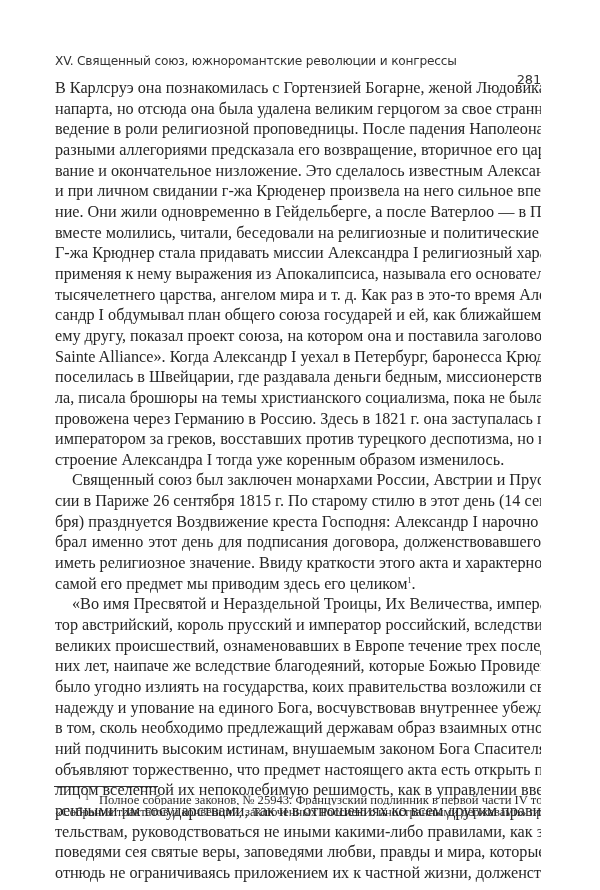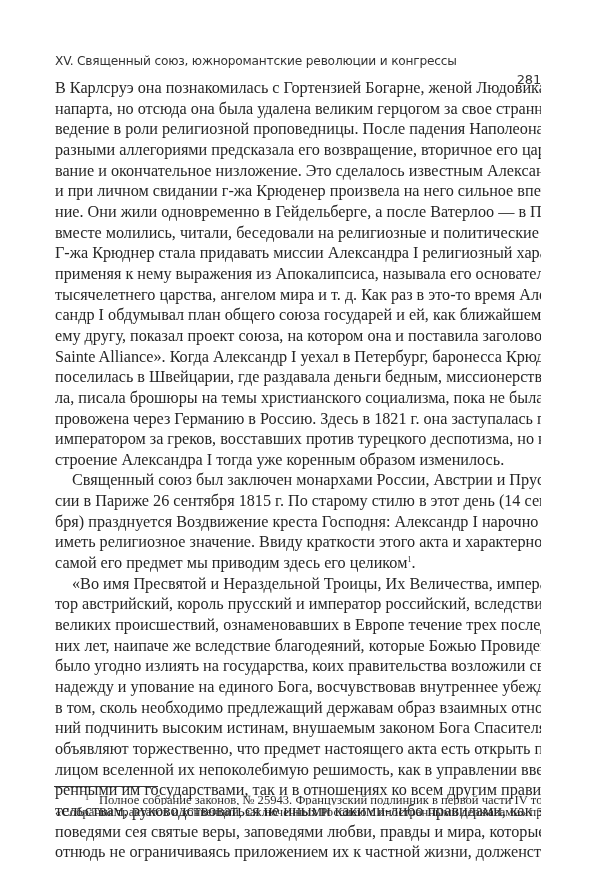--- a/index.html
+++ b/index.html
@@ -56,20 +56,21 @@
     <div class="line">ему другу, показал проект союза, на котором она и поставила заголовок «La</div>
     <div class="line">Sainte Alliance». Когда Александр I уехал в Петербург, баронесса Крюденер</div>
     <div class="line">поселилась в Швейцарии, где раздавала деньги бедным, миссионерствова-</div>
     <div class="line">ла, писала брошюры на темы христианского социализма, пока не была вы-</div>
     <div class="line">провожена через Германию в Россию. Здесь в 1821 г. она заступалась перед</div>
     <div class="line">императором за греков, восставших против турецкого деспотизма, но на-</div>
     <div class="line last">строение Александра I тогда уже коренным образом изменилось.</div>
     <div class="line indent">Священный союз был заключен монархами России, Австрии и Прус-</div>
     <div class="line">сии в Париже 26 сентября 1815 г. По старому стилю в этот день (14 сентя-</div>
     <div class="line">бря) празднуется Воздвижение креста Господня: Александр I нарочно вы-</div>
+    <div class="line">брал именно этот день для подписания договора, долженствовавшего</div>
     <div class="line">иметь религиозное значение. Ввиду краткости этого акта и характерности</div>
     <div class="line last"><span>самой его предмет мы приводим здесь его целиком</span><sup>1</sup><span>.</span></div>
     <div class="line indent">«Во имя Пресвятой и Нераздельной Троицы, Их Величества, импера-</div>
     <div class="line">тор австрийский, король прусский и император российский, вследствие</div>
     <div class="line">великих происшествий, ознаменовавших в Европе течение трех послед-</div>
     <div class="line">них лет, наипаче же вследствие благодеяний, которые Божью Провидению</div>
     <div class="line">было угодно излиять на государства, коих правительства возложили свою</div>
     <div class="line">надежду и упование на единого Бога, восчувствовав внутреннее убеждение</div>
     <div class="line">в том, сколь необходимо предлежащий державам образ взаимных отноше-</div>
     <div class="line">ний подчинить высоким истинам, внушаемым законом Бога Спасителя,</div>

